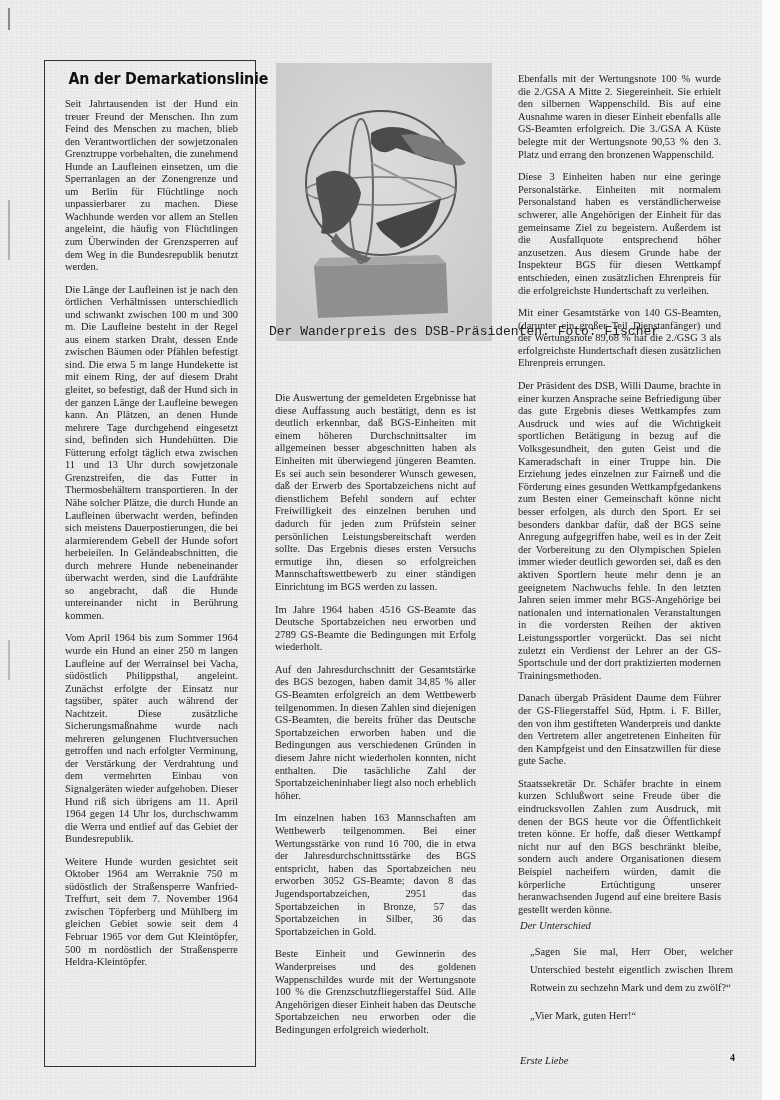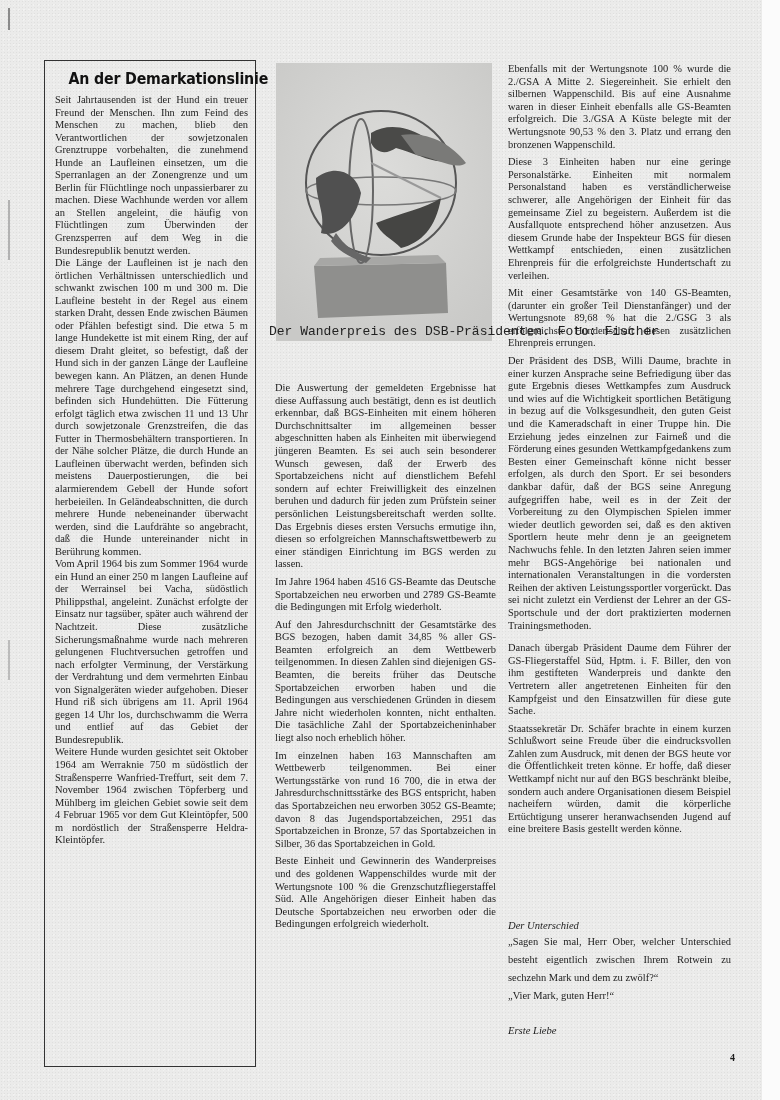--- a/index.html
+++ b/index.html
@@ -16,21 +16,21 @@
     background-image:
       radial-gradient(rgba(0,0,0,0.05) 1px, transparent 1px),
       radial-gradient(rgba(255,255,255,0.35) 1px, transparent 1px);
     background-size: 3px 3px, 5px 5px;
     background-position: 0 0, 1px 2px;
   }
   .margin-strip {
     position: absolute; left: 762px; top: 0; width: 18px; height: 1100px; background: #fbfbfb;
   }
   .binding-mark { position: absolute; left: 8px; width: 2px; background: #8a8a8a; }
-  .p { margin: 0; text-align: justify; hyphens: manual; }
+  .p { margin: 10px; text-align: justify; hyphens: manual; }
   .gap { margin-top: 5px; }
 
   
   .box {
     position: absolute; left: 44px; top: 60px; width: 212px; height: 1007px;
     border: 1.5px solid #333; box-sizing: border-box; padding: 8px 7px 0 10px;
   }
   .box h1 {
     margin: 0 0 6px 0; padding: 0; text-align: center;
     font-family: "DejaVu Sans", "Liberation Sans", sans-serif;
@@ -42,26 +42,26 @@
   
   .photo {
     position: absolute; left: 276px; top: 63px; width: 216px; height: 278px;
     background: #d4d4d2; overflow: hidden;
   }
   .caption {
     position: absolute; left: 269px; top: 324px; width: 230px;
     font-family: Liberation Mono, monospace; font-size: 13px;
     color: #222; white-space: nowrap;
   }
-  .mid { position: absolute; left: 275px; top: 382px; width: 221px; }
+  .mid { position: absolute; left: 265px; top: 382px; width: 221px; }
   .mid .p, .right .p { font-size: 10.45px; line-height: 12.6px; }
 
   
   .right { position: absolute; left: 508px; top: 63px; width: 223px; }
-  .jokes { position: absolute; left: 508px; top: 920px; width: 223px; }
+  .jokes { position: absolute; left: 520px; top: 920px; width: 223px; }
   .jokes .title { font-style: italic; font-size: 10.6px; line-height: 12.6px; margin: 0; }
   .jokes .p { font-size: 10.45px; line-height: 18px; }
   .jokes .sep { height: 20px; }
   .page-number {
     position: absolute; left: 730px; top: 1052px; font-size: 10px; font-weight: bold;
     font-family: "Liberation Serif", serif;
   }
 </style>
 </head>
 <body>

